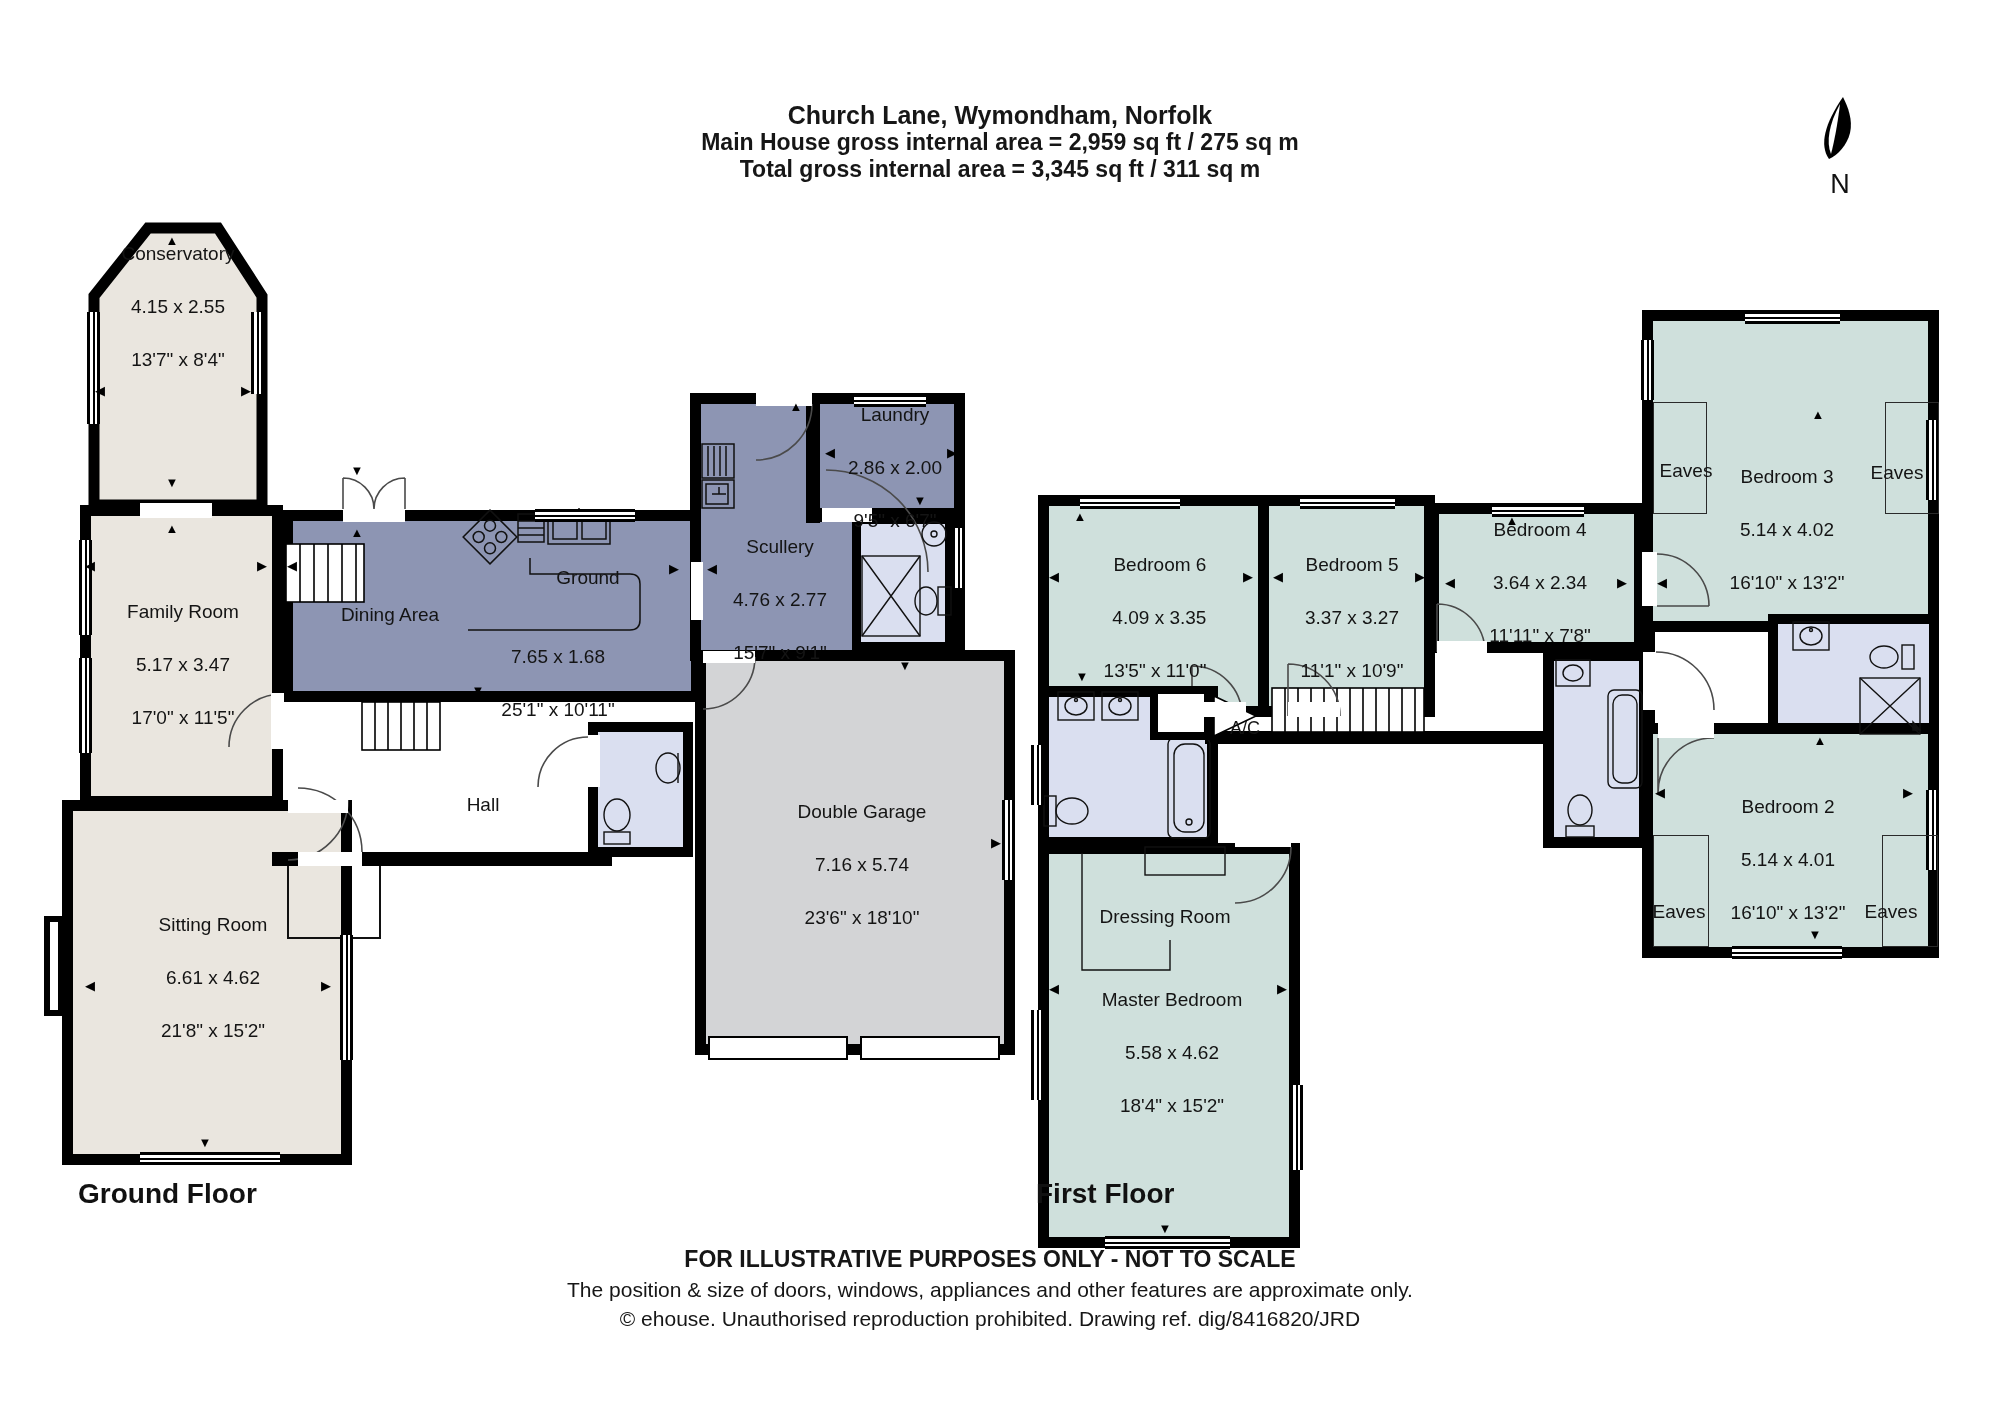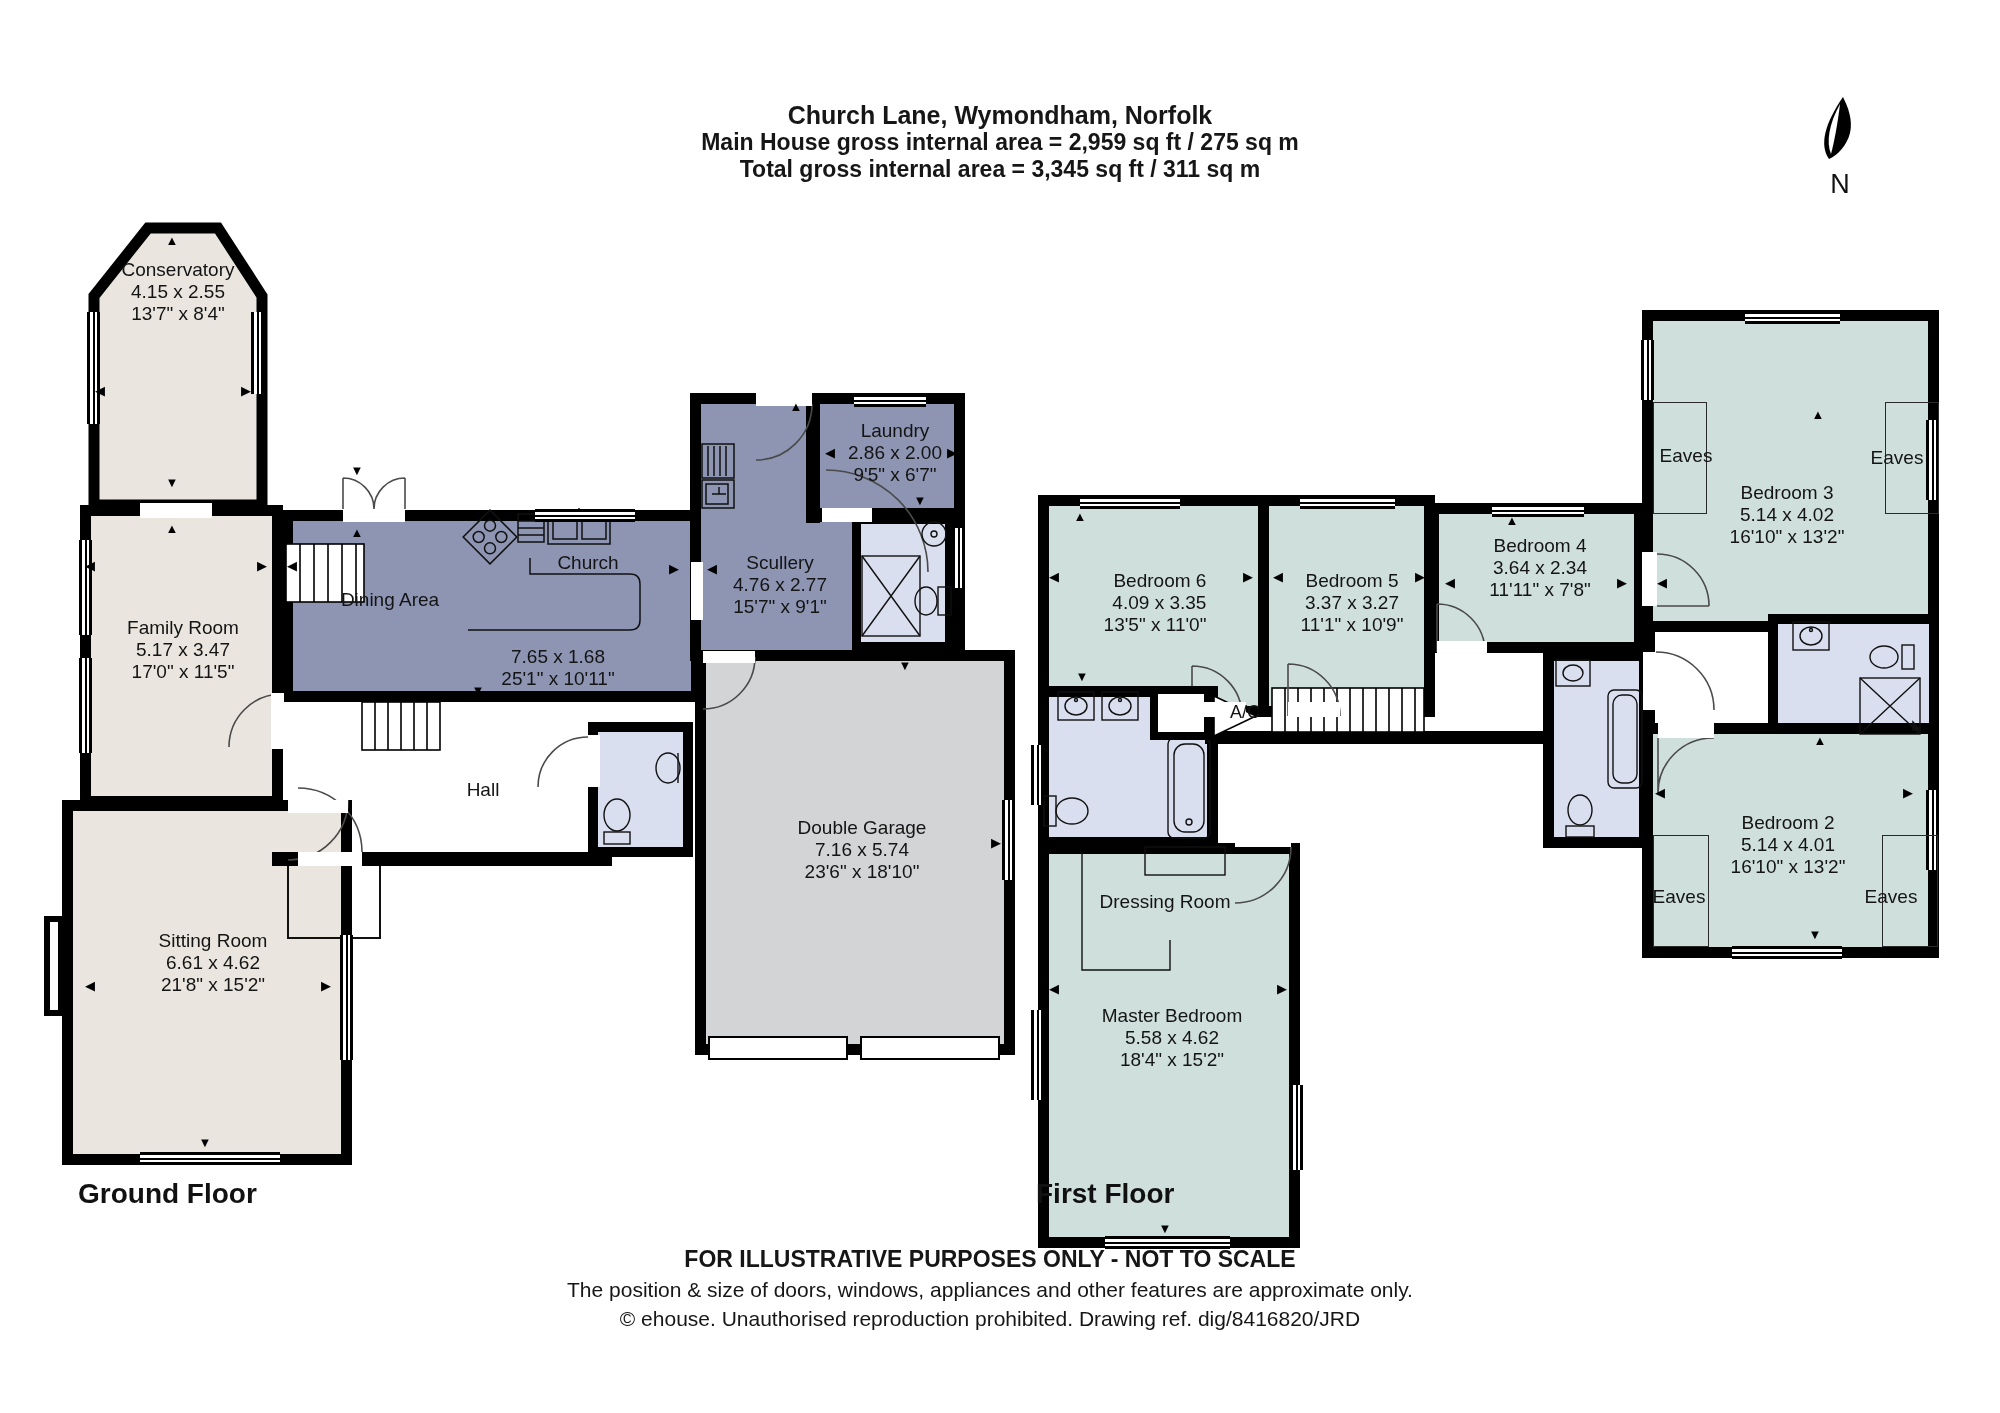--- a/index.html
+++ b/index.html
@@ -14,21 +14,21 @@
   .wall{position:absolute;background:#000;z-index:4;}
   .overlay{position:absolute;left:0;top:0;z-index:5;pointer-events:none;}
   .wh{position:absolute;height:13px;background:#fff;border-top:3px solid #000;border-bottom:3px solid #000;box-sizing:border-box;z-index:6;}
   .wh::after{content:"";position:absolute;left:0;right:0;top:3px;height:1.5px;background:#000;}
   .wv{position:absolute;width:13px;background:#fff;border-left:3px solid #000;border-right:3px solid #000;box-sizing:border-box;z-index:6;}
   .wv::after{content:"";position:absolute;top:0;bottom:0;left:3px;width:1.5px;background:#000;}
   .gap{position:absolute;background:#fff;z-index:6;}
   .thinbox{position:absolute;border:1.5px solid #2a2a2a;box-sizing:border-box;z-index:7;}
   .lbl{position:absolute;transform:translate(-50%,-50%);text-align:center;font-size:19px;
        line-height:1.17;color:#141414;z-index:10;white-space:nowrap;}
-  .lbl span{display:block;}
+  .lbl span{display:block;margin-top:31px;}
   .floorlbl{position:absolute;font-size:28px;font-weight:700;z-index:10;color:#111;}
   .hdr{position:absolute;left:500px;top:101px;width:1000px;text-align:center;font-weight:700;z-index:10;}
   .hdr .t{font-size:25px;line-height:28px;}
   .hdr .a{font-size:23px;line-height:27px;}
   .ftr{position:absolute;left:10px;top:1243px;width:1960px;text-align:center;z-index:10;}
   .ftr .f1{font-size:23px;font-weight:700;line-height:32px;}
   .ftr .f2,.ftr .f3{font-size:21px;line-height:29px;}
   .mk{position:absolute;font-size:13px;line-height:1;color:#000;z-index:11;transform:translate(-50%,-50%);}
   .north{position:absolute;left:1805px;top:95px;width:70px;text-align:center;z-index:10;}
   .north .n{font-size:27px;color:#111;display:block;margin-top:2px;}
@@ -266,21 +266,21 @@
   </div>
   <div class="lbl" style="left:213px;top:963px;">
     <span>Sitting Room</span>
       <span>6.61 x 4.62</span>
       <span>21'8" x 15'2"</span>
   </div>
   <div class="lbl" style="left:390px;top:600px;">
     <span>Dining Area</span>
   </div>
   <div class="lbl" style="left:588px;top:563px;">
-    <span>Church</span>
+    <span>Ground</span>
   </div>
   <div class="lbl" style="left:558px;top:668px;">
     <span>7.65 x 1.68</span>
       <span>25'1" x 10'11"</span>
   </div>
   <div class="lbl" style="left:895px;top:453px;">
     <span>Laundry</span>
       <span>2.86 x 2.00</span>
       <span>9'5" x 6'7"</span>
   </div>

